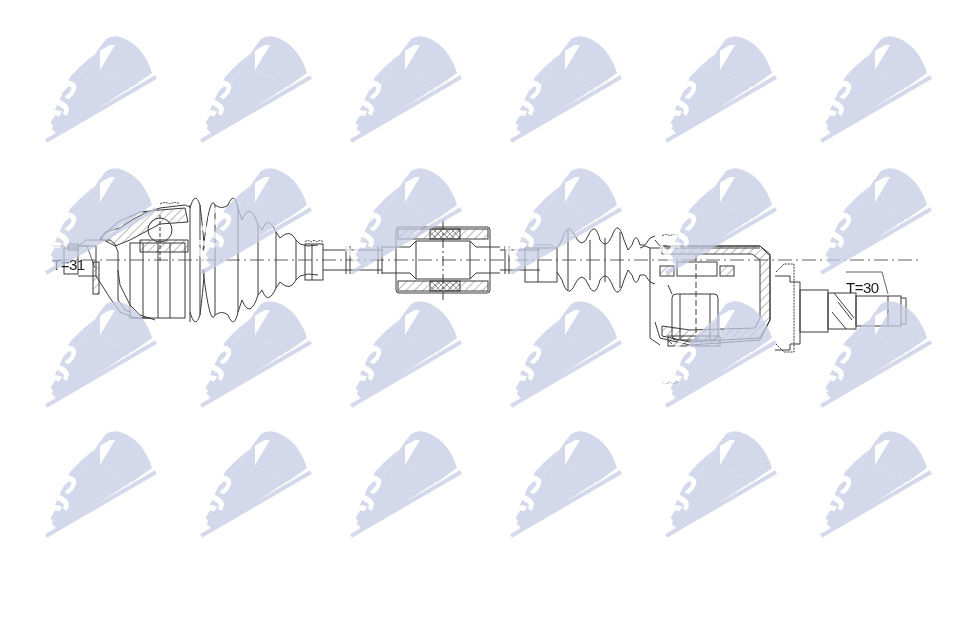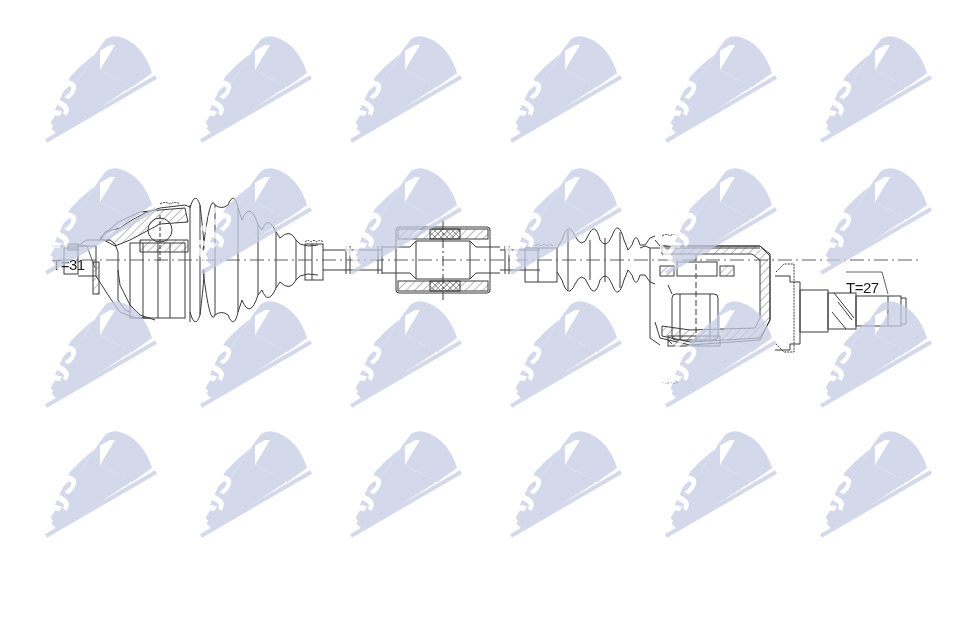--- a/index.html
+++ b/index.html
@@ -143,21 +143,21 @@
         <line x1="888" y1="296" x2="888" y2="326"></line>
         <path d="M901,298 L906,298 L906,324 L901,324"></path>
       </g>
 
       <path d="M52,246 L87,246 L95,268" stroke-width="0.8"></path>
       <path d="M846,272 L882,272 L888,294" stroke-width="0.8"></path>
     </g>
   </svg>
 
   <div class="label" style="left:52px; top:232px;">T=31</div>
-  <div class="label" style="left:846px; top:255px;">T=27</div>
+  <div class="label" style="left:846px; top:255px;">T=30</div>
 </div>
 
 <div class="wm-layer" id="wm-layer">
     <svg width="120" height="120" viewBox="0 0 120 120" style="position: absolute; left: 40px; top: 25px; opacity: 0.75;">
       <path d="M8,100 L30,52 Q50,30 70,20 L75,20 L60,45 L92,62 L112,48 L110,42 Q100,18 80,12 Q72,10 66,14 L60,22" fill="#c5cce3"></path>
       <path d="M8,100 L60,22 L60,45 L92,62 L112,48 L18,110 Z" fill="#c5cce3"></path>
       <line x1="6" y1="116" x2="116" y2="52" stroke="#c5cce3" stroke-width="4"></line>
       <text x="10" y="106" transform="rotate(-58 10 106)" font-family="DejaVu Sans, sans-serif" font-weight="bold" font-size="30" fill="#ffffff">AJS</text>
       <text x="50" y="88" transform="rotate(-32 50 88)" font-family="DejaVu Sans, sans-serif" font-weight="bold" font-size="14" fill="#c5cce3">PARTS</text>
     </svg>

